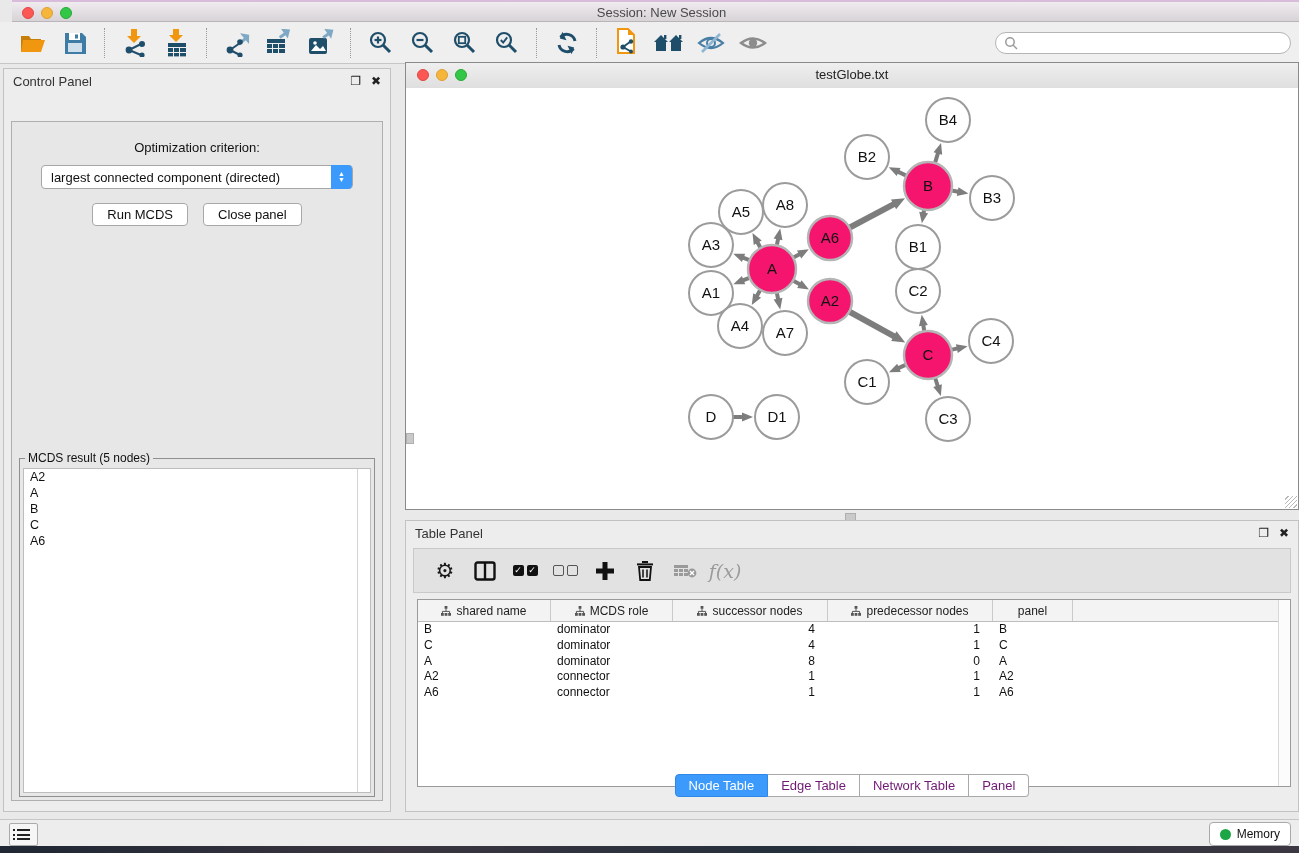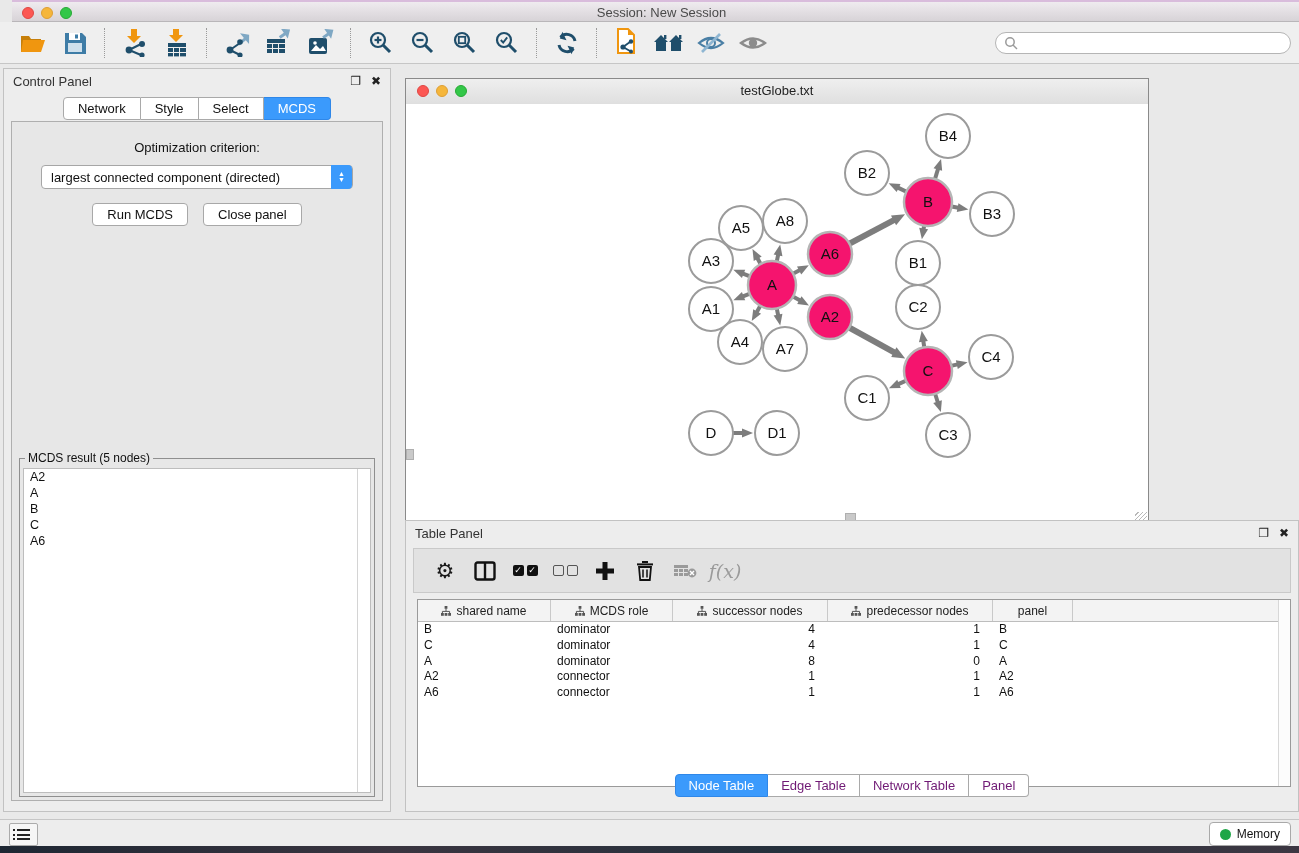--- a/index.html
+++ b/index.html
@@ -53,22 +53,22 @@
   .btn{height:21px;line-height:21px;background:#fff;border:1px solid #A8A8A8;border-radius:4px;
     padding:0 14px;font-size:13px;color:#111;}
   .result-group{position:absolute;left:7px;right:7px;top:336px;bottom:3px;border:1px solid #8F8F8F;}
   .result-legend{position:absolute;top:-8px;left:5px;background:#E7E7E7;padding:0 3px;font-size:12px;color:#111;}
   .result-list{position:absolute;left:3px;right:3px;top:9px;bottom:3px;background:#fff;
     border:1px solid #BDBDBD;overflow:hidden;font-size:12.5px;color:#111;}
   .result-list .item{padding:0 6px;line-height:16px;}
   .result-list .scroll-track{position:absolute;top:0;bottom:0;right:0;width:12px;border-left:1px solid #D4D4D4;background:#fff;}
 
   
-  .net-window{position:absolute;left:405px;top:62px;width:744px;height:448px;background:#a3a3a3;
-    border:1px solid #8a8a8a;box-sizing:border-box;margin-top:16px;}
+  .net-window{position:absolute;left:405px;top:62px;width:894px;height:448px;background:#a3a3a3;
+    border:1px solid #8a8a8a;box-sizing:border-box;}
   .net-titlebar{height:25px;background:linear-gradient(#EFEFEF,#DFDFDF);border-bottom:1px solid #B3B3B3;position:relative;}
   .net-titlebar .lights{top:6px;left:11px;}
   .net-title{position:absolute;left:0;right:0;top:4px;text-align:center;font-size:13px;color:#222;}
   .net-canvas{position:absolute;left:0;top:25px;right:0;bottom:0;background:#fff;overflow:hidden;}
   .mini-thumb{position:absolute;background:#C9C9C9;border:1px solid #AFAFAF;}
   .resize-grip{position:absolute;right:1px;bottom:1px;width:12px;height:12px;
     background:repeating-linear-gradient(135deg,transparent,transparent 2px,#B9B9B9 2px,#B9B9B9 3px);}
 
   
   .table-panel{position:absolute;left:405px;top:520px;width:894px;height:292px;background:#EDEDED;
@@ -291,26 +291,20 @@
     </div>
   </div>
 
   <div class="control-panel">
     <div class="panel-head">
       <span>Control Panel</span>
       <span class="spacer"></span>
       <span class="panel-glyph">❐</span>
       <span class="panel-glyph">✖</span>
     </div>
-    <div class="cp-tabs">
-        <div class="tab">Network</div>
-        <div class="tab">Style</div>
-        <div class="tab">Select</div>
-        <div class="tab active">MCDS</div>
-      </div>
     <div class="cp-content">
       <div class="opt-label">Optimization criterion:</div>
       <div class="combo">
         <span>largest connected component (directed)</span>
         <span class="stepper">
             <span>▲</span>
             <span>▼</span>
           </span>
       </div>
       <div class="btn-row">

